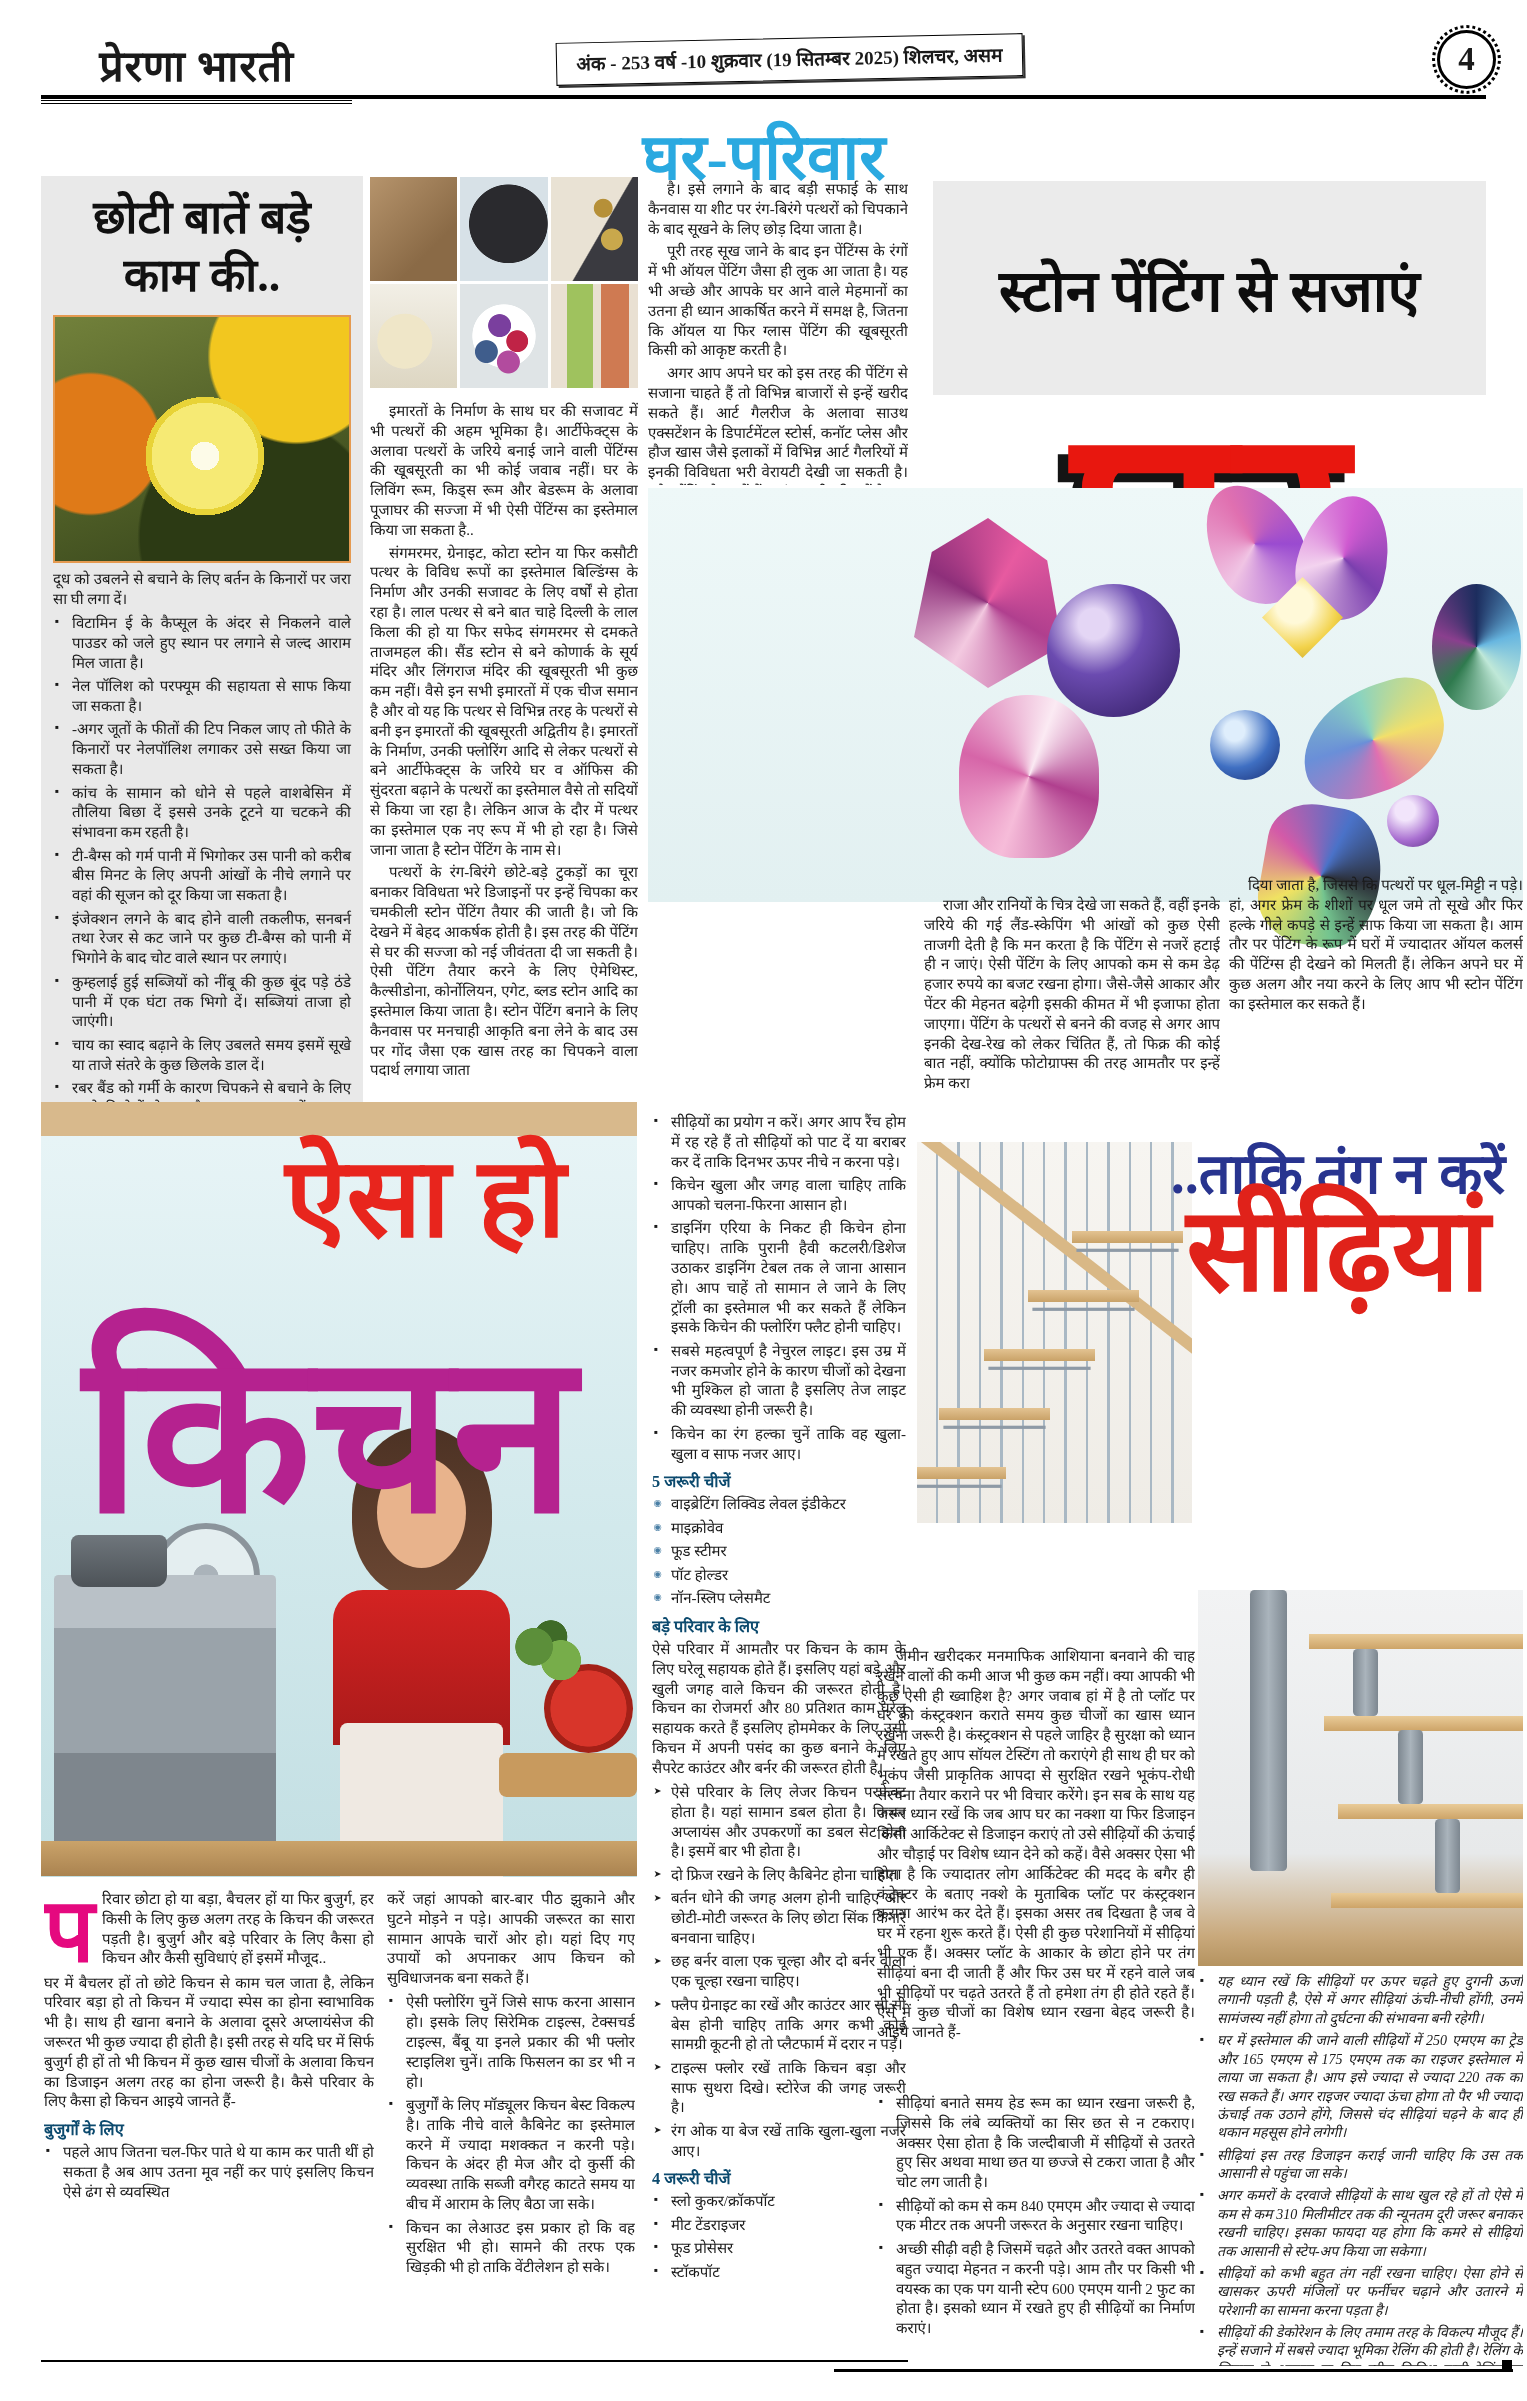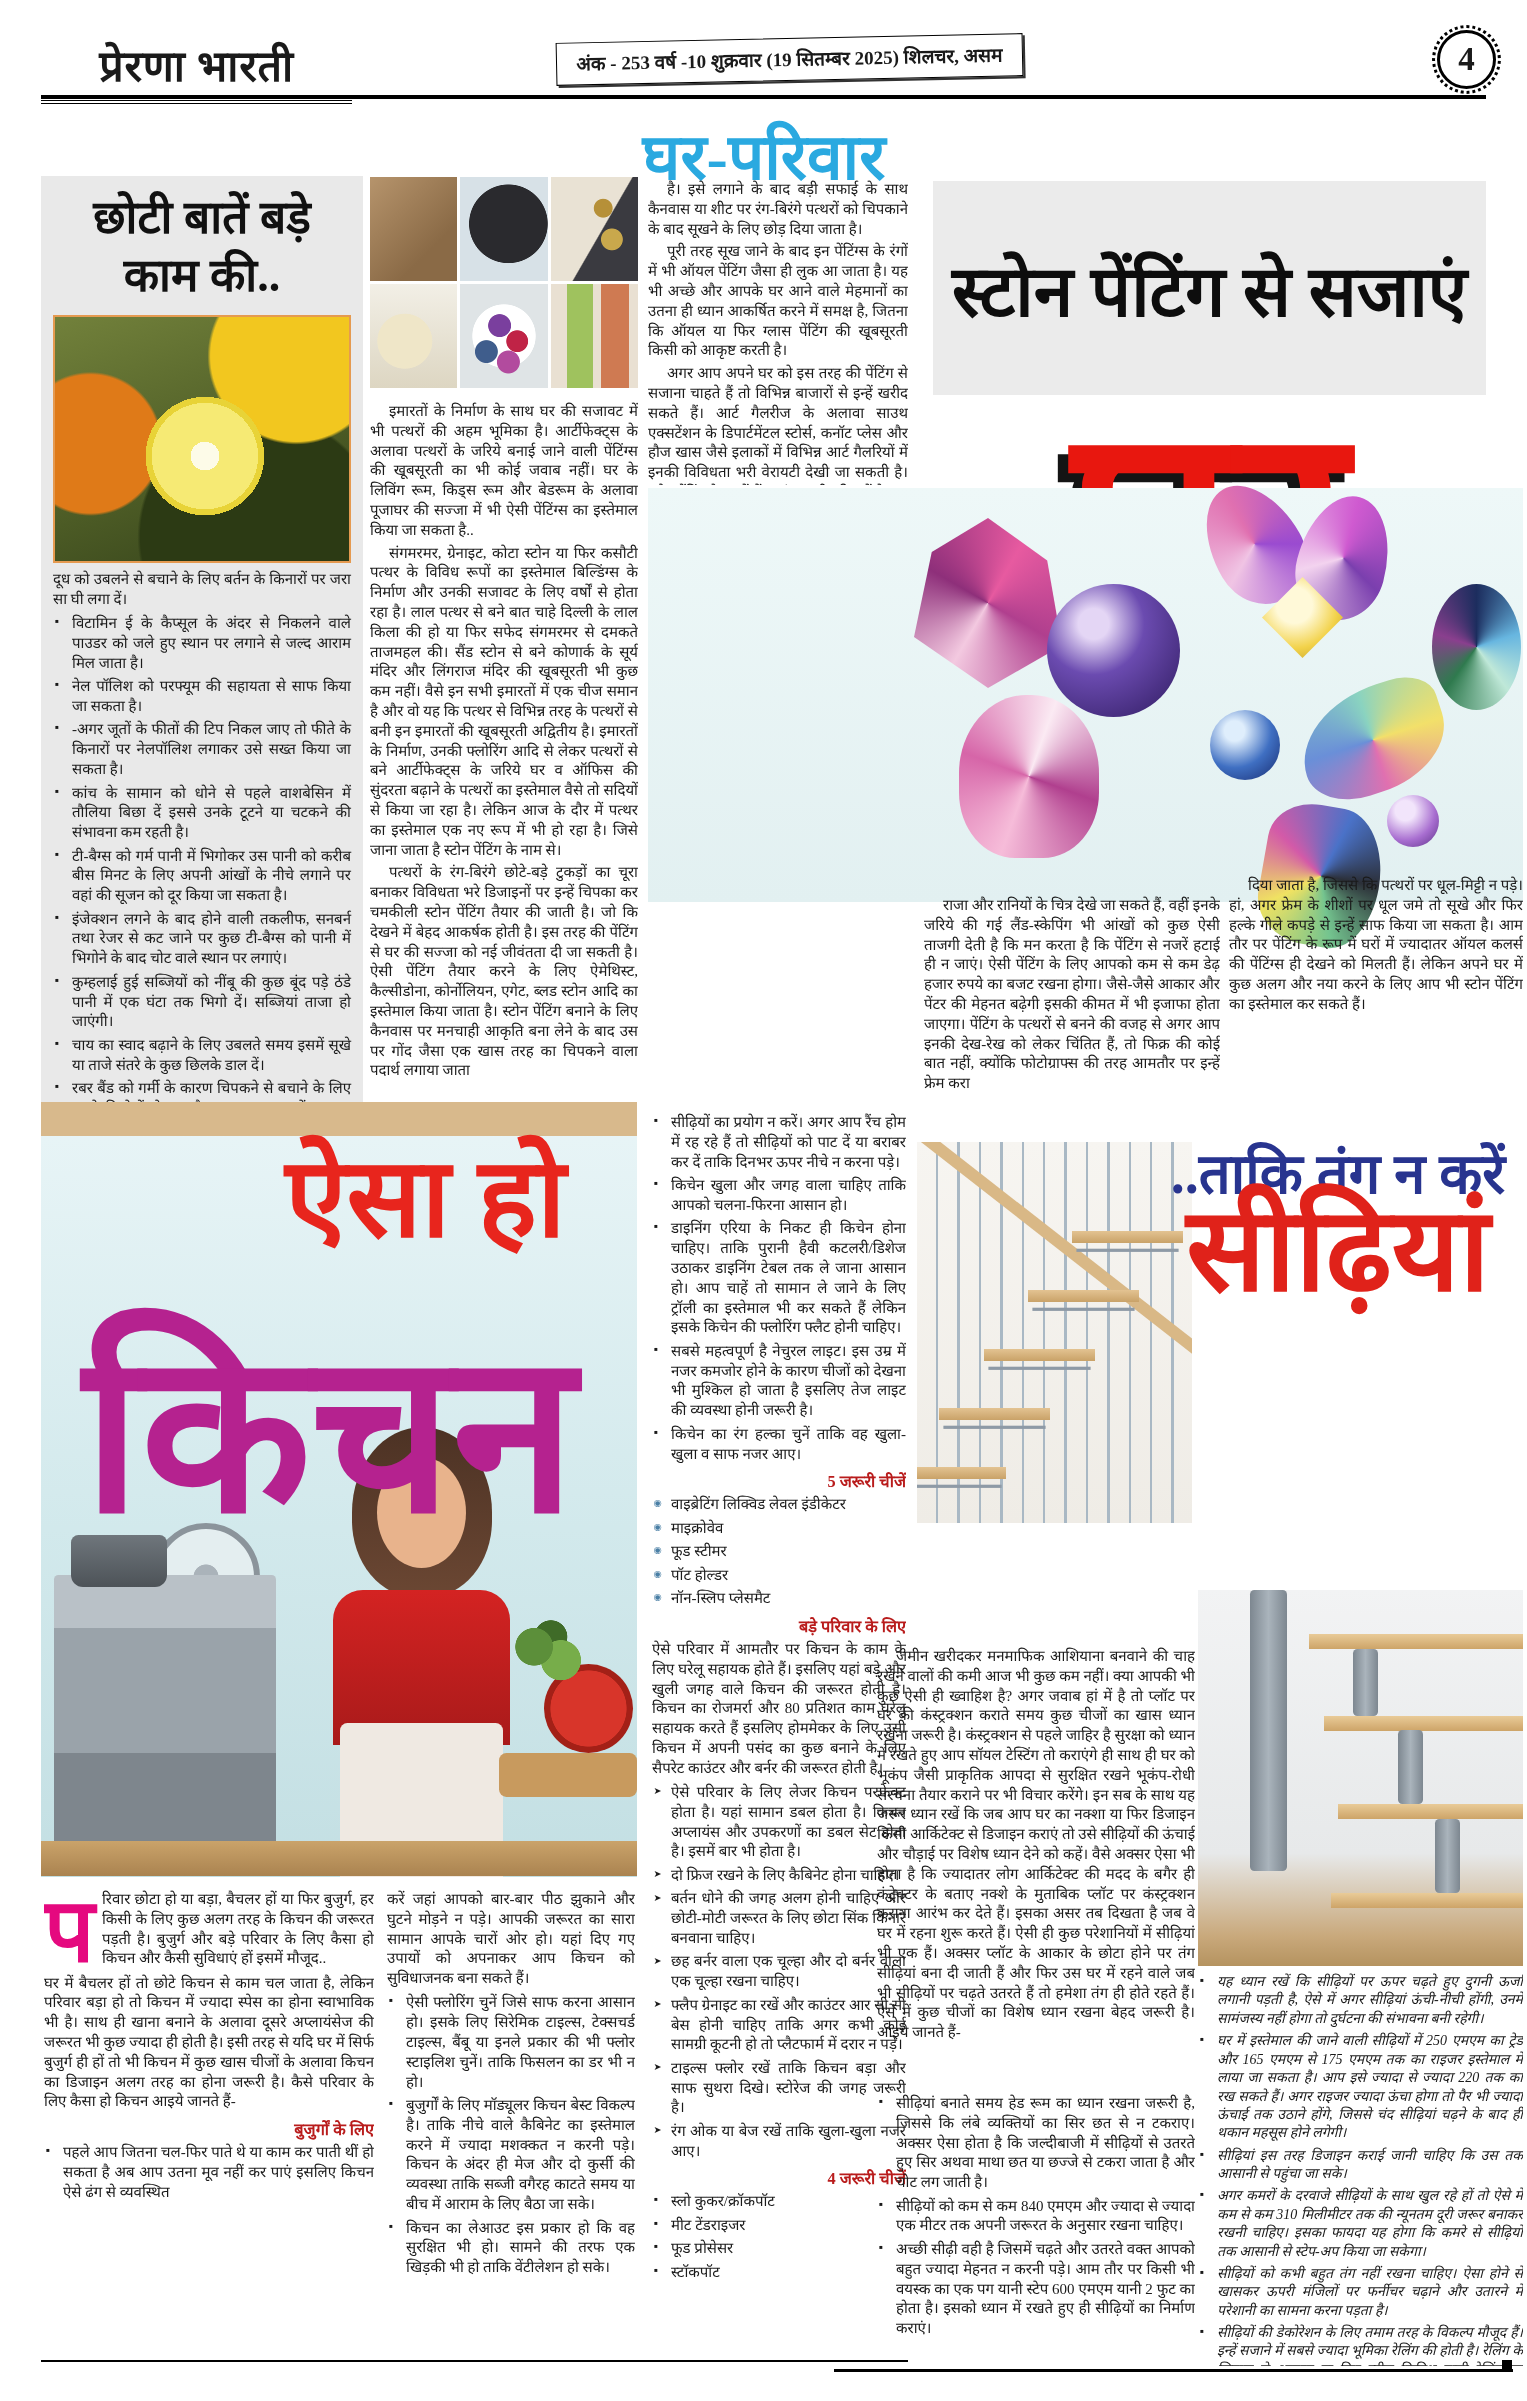--- a/index.html
+++ b/index.html
@@ -17,41 +17,41 @@
              font-size:33px;font-weight:bold;background:#fff;}
   .sectiontitle{left:0;top:111px;width:1528px;text-align:center;font-size:64px;font-weight:bold;color:#2aa9e0;}
   
   .para{text-align:justify;font-size:15px;line-height:1.32;}
   .para p{margin:0 0 3px 0;text-indent:19px;}
   .blist{list-style:none;margin:0;padding:0;font-size:15px;line-height:1.32;text-align:justify;}
   .blist li{position:relative;padding-left:19px;margin-bottom:3.7px;}
   .blist li::before{content:"▪";position:absolute;left:1.5px;top:0;font-size:12px;}
   .alist li::before{content:"◉";color:#4a7fa5;font-size:9.6px;top:2.2px;}
   .arrlist li::before{content:"➤";font-size:9.6px;top:2.2px;}
-  .pinkhead{color:#b91c1c;font-weight:bold;font-size:16.3px;margin:6px 0 3px 0;text-align:right;}
+  .pinkhead{color:#0c4a6e;font-weight:bold;font-size:16.3px;margin:6px 0 3px 0;}
   
   .tipspanel{left:41px;top:176px;width:322px;height:967px;background:#e9e9e9;overflow:hidden;}
   .tipshead{text-align:center;font-size:46px;font-weight:bold;line-height:1.25;color:#111;margin:13.3px 4.4px 10.4px 4.4px;}
   .lemon{margin:4.4px 12px;height:244px;border:2.2px solid #e59a50;
          background:
            radial-gradient(circle at 51% 57%, #fdfbe8 0 7%, #f6ea74 7% 26%, #e8d337 26% 29%, transparent 29%),
            radial-gradient(circle at 12% 52%, #df7a18 0 24%, transparent 25%),
            radial-gradient(circle at 82% 16%, #f2c71f 0 27%, transparent 28%),
            radial-gradient(circle at 70% 90%, #2c3a14 0 40%, transparent 41%),
            linear-gradient(160deg,#72813b 0%,#4c5b25 60%,#33411a 100%);}
   .tipsbody{margin:7.4px 12px 0 12px;}
   .tipsbody .lead{font-size:15px;line-height:1.32;text-align:justify;margin-bottom:4.4px;}
   
   .collage{left:370px;top:177px;width:268px;height:211px;display:grid;grid-template-columns:1fr 1fr 1fr;
            grid-template-rows:1fr 1fr;gap:3px;background:#fff;}
   .collage div{width:100%;height:100%;}
   .stonecol1{left:370px;top:402px;width:268px;height:677px;overflow:hidden;}
   .stonecol3{left:648px;top:180px;width:260px;height:305px;overflow:hidden;}
   .stonekicker{left:933px;top:181px;width:553px;height:214px;background:#ebebeb;display:flex;align-items:center;justify-content:center;}
-  .stonekicker span{font-size:71px;font-weight:bold;color:#0d0d0d;white-space:nowrap;}
+  .stonekicker span{font-size:58px;font-weight:bold;color:#0d0d0d;white-space:nowrap;}
   .stonetitle{left:933px;top:384px;width:553px;text-align:center;font-size:274px;line-height:1.05;font-weight:bold;
               color:#e8170f;text-shadow:-10.4px 9px 0 #141414;}
   .jewelfig{left:648px;top:488px;width:875px;height:414px;background:linear-gradient(180deg,#eef8f8,#e2f0f1);overflow:visible;}
   .gem{position:absolute;}
   .wrapleft{left:924px;top:896px;width:296px;height:244px;overflow:hidden;}
   .wrapright{left:1229px;top:876px;width:294px;height:272px;overflow:hidden;}
   
   .kitchpanel{left:41px;top:1102px;width:596px;height:775px;overflow:hidden;
               background:linear-gradient(180deg,#e9f5f7 0%,#d2e9ec 55%,#c3dfe3 100%);}
   .kt-top{position:absolute;left:185px;top:41px;width:399px;text-align:center;font-size:111px;font-weight:bold;color:#e8251d;line-height:1;}

